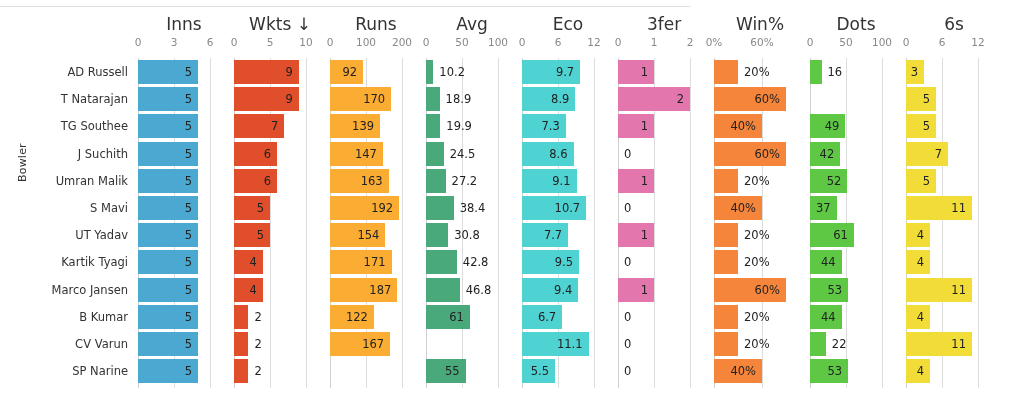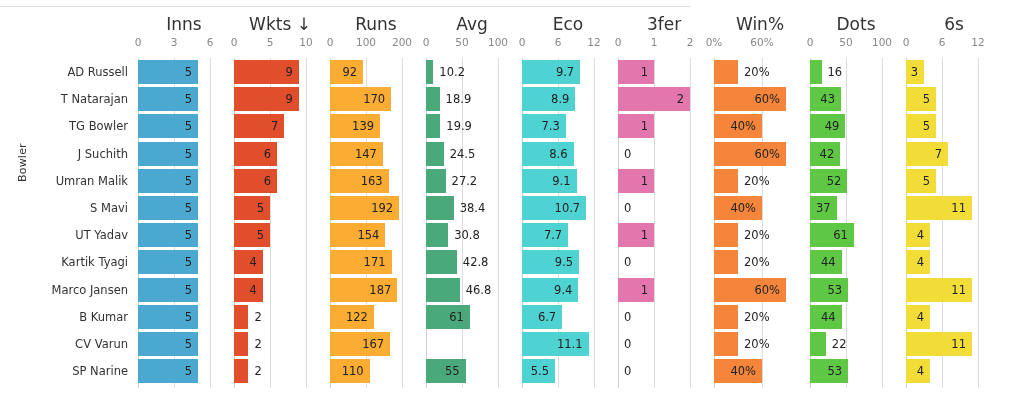--- a/index.html
+++ b/index.html
@@ -145,21 +145,21 @@
 
 <div id="top-rule"></div>
 
 <div id="viz">
 
   <div id="row-axis">
     <div id="row-axis-title">Bowler</div>
     <div id="row-label-container">
         <div class="row-label" style="top: 48px;">AD Russell</div>
         <div class="row-label" style="top: 75.2px;">T Natarajan</div>
-        <div class="row-label" style="top: 102.4px;">TG Bowler</div>
+        <div class="row-label" style="top: 102.4px;">TG Southee</div>
         <div class="row-label" style="top: 129.6px;">J Suchith</div>
         <div class="row-label" style="top: 156.8px;">Umran Malik</div>
         <div class="row-label" style="top: 184px;">S Mavi</div>
         <div class="row-label" style="top: 211.2px;">UT Yadav</div>
         <div class="row-label" style="top: 238.4px;">Kartik Tyagi</div>
         <div class="row-label" style="top: 265.6px;">Marco Jansen</div>
         <div class="row-label" style="top: 292.8px;">B Kumar</div>
         <div class="row-label" style="top: 320px;">CV Varun</div>
         <div class="row-label" style="top: 347.2px;">SP Narine</div>
       </div>
@@ -336,24 +336,20 @@
             <div class="bar-value inside" style="left: 69.32px;">187</div>
           </div>
           <div class="bar-row" style="top: 246.8px;">
             <div class="bar" style="left: 2px; width: 43.92px; background: rgb(251, 172, 50);"></div>
             <div class="bar-value inside" style="left: 45.92px;">122</div>
           </div>
           <div class="bar-row" style="top: 274px;">
             <div class="bar" style="left: 2px; width: 60.12px; background: rgb(251, 172, 50);"></div>
             <div class="bar-value inside" style="left: 62.12px;">167</div>
           </div>
-          <div class="bar-row" style="top: 301.2px;">
-            <div class="bar" style="left: 2px; width: 39.6px; background: rgb(251, 172, 50);"></div>
-            <div class="bar-value inside" style="left: 41.6px;">110</div>
-          </div>
         </div>
       </div>
       <div class="panel" style="left: 424px; width: 96px;">
         <div class="panel-title">Avg</div>
         <div class="axis-ticks">
           <div class="tick-label" style="left: 2px;">0</div>
           <div class="tick-label" style="left: 38px;">50</div>
           <div class="tick-label" style="left: 74px;">100</div>
         </div>
         <div class="plot">
@@ -589,24 +585,20 @@
           <div class="tick-label" style="left: 74px;">100</div>
         </div>
         <div class="plot">
           <div class="axis-rule" style="left: 2px;"></div>
           <div class="gridline" style="left: 38px;"></div>
           <div class="gridline" style="left: 74px;"></div>
           <div class="bar-row" style="top: 2px;">
             <div class="bar" style="left: 2px; width: 11.52px; background: rgb(94, 200, 69);"></div>
             <div class="bar-value outside" style="left: 13.52px;">16</div>
           </div>
-          <div class="bar-row" style="top: 29.2px;">
-            <div class="bar" style="left: 2px; width: 30.96px; background: rgb(94, 200, 69);"></div>
-            <div class="bar-value inside" style="left: 32.96px;">43</div>
-          </div>
           <div class="bar-row" style="top: 56.4px;">
             <div class="bar" style="left: 2px; width: 35.28px; background: rgb(94, 200, 69);"></div>
             <div class="bar-value inside" style="left: 37.28px;">49</div>
           </div>
           <div class="bar-row" style="top: 83.6px;">
             <div class="bar" style="left: 2px; width: 30.24px; background: rgb(94, 200, 69);"></div>
             <div class="bar-value inside" style="left: 32.24px;">42</div>
           </div>
           <div class="bar-row" style="top: 110.8px;">
             <div class="bar" style="left: 2px; width: 37.44px; background: rgb(94, 200, 69);"></div>

